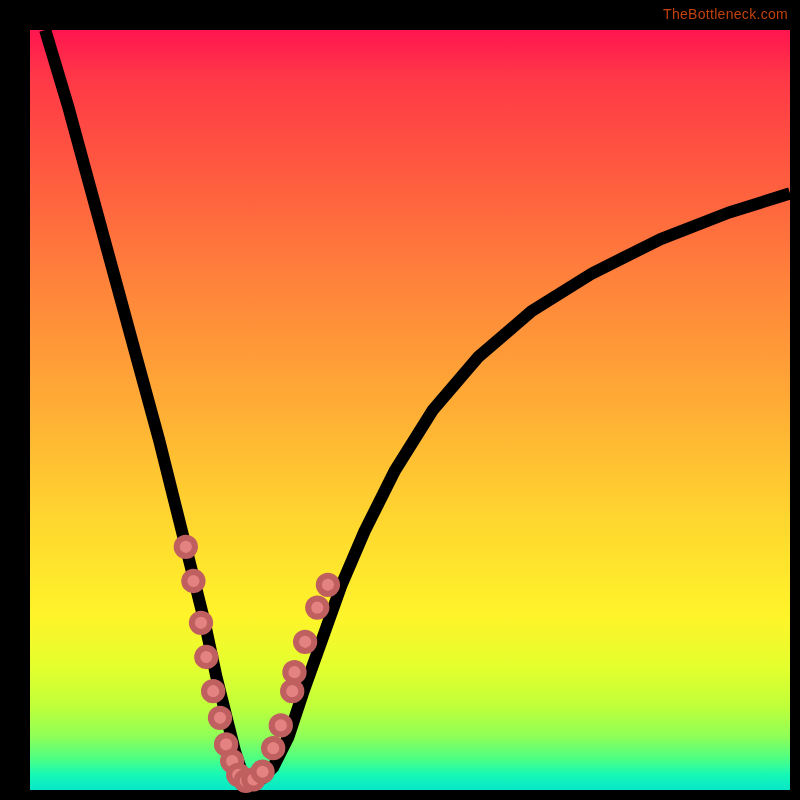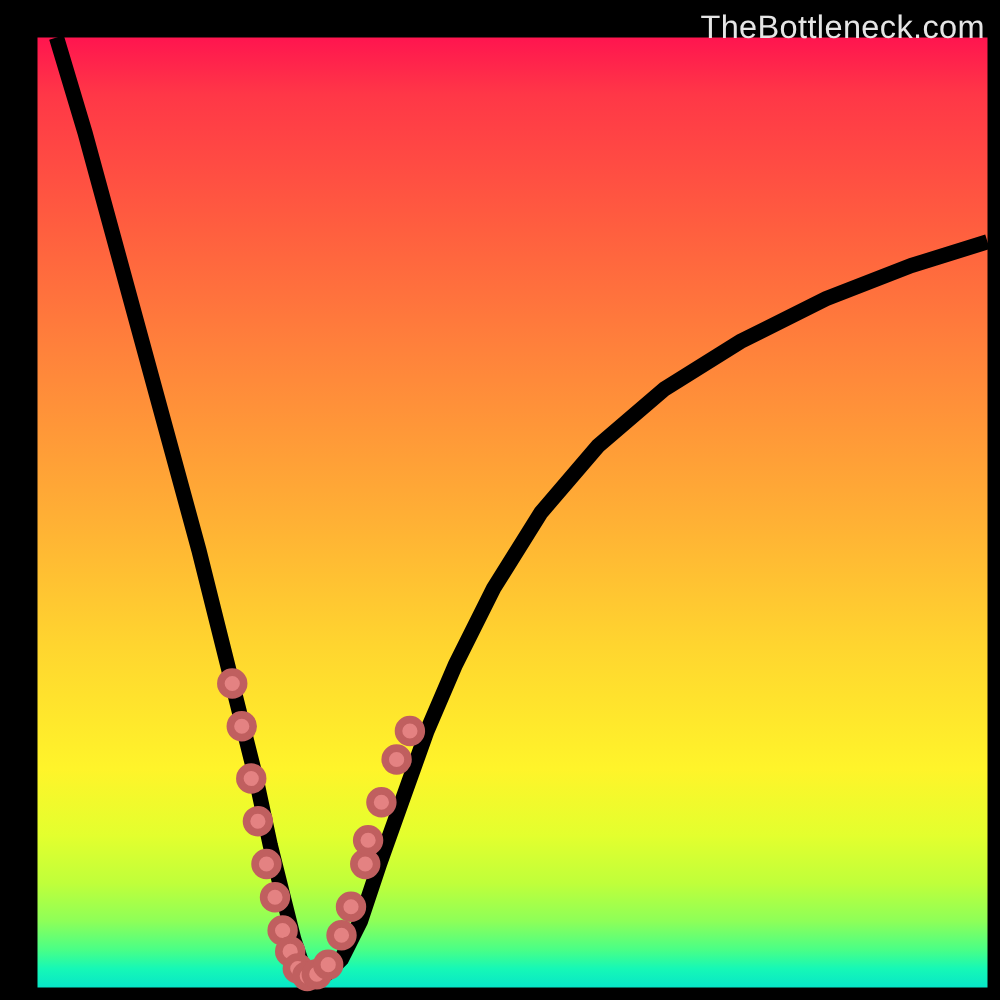--- a/index.html
+++ b/index.html
@@ -14,22 +14,22 @@
   .stage {
     position: relative;
     width: 800px;
     height: 800px;
     background: #000000;
   }
   .watermark {
     position: absolute;
     top: 6px;
     right: 12px;
-    color: #e5e5e5;
-    font-size: 26px;
+    color: #c2410c;
+    font-size: 14px;
     letter-spacing: 0.3px;
     z-index: 10;
     user-select: none;
   }
   .plot-area {
     position: absolute;
     left: 30px;
     top: 30px;
     width: 760px;
     height: 760px;

